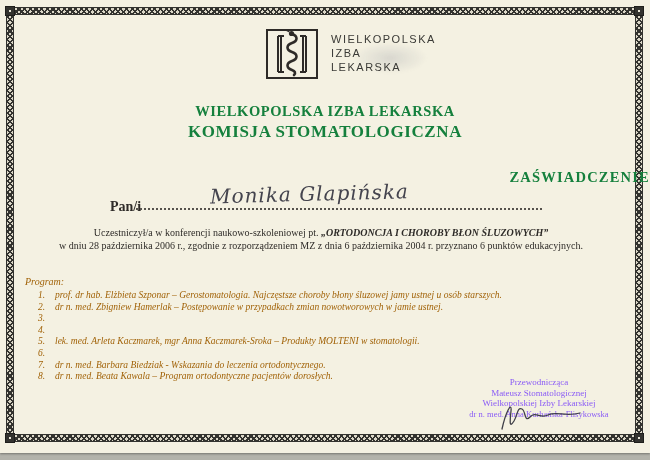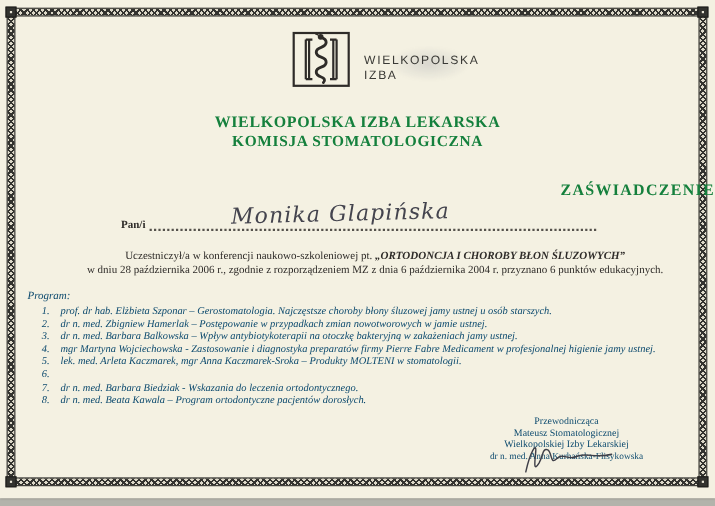--- a/index.html
+++ b/index.html
@@ -36,54 +36,54 @@
   .corner::after {
     content:""; position:absolute; left:3px; top:3px; width:2px; height:2px; background:#e8e5d6;
   }
   .corner.tl { left:5px; top:6px; } .corner.tr { right:6px; top:6px; }
   .corner.bl { left:5px; bottom:10px; } .corner.br { right:6px; bottom:10px; }
 
   
   .logo { position:absolute; left:265px; top:28px; display:flex; align-items:flex-start; }
   .emblem { width:54px; height:52px; }
   .logo-text {
-    margin-left:12px; margin-top:20px;
+    margin-left:12px; margin-top:4px;
     font-family:"Liberation Sans", sans-serif;
     font-size:11px; line-height:14px; letter-spacing:1.5px; color:#3a3a36;
   }
   .stamp-smudge {
     position:absolute; left:352px; top:42px; width:76px; height:32px;
     background:radial-gradient(ellipse at center, rgba(120,125,140,.22), rgba(120,125,140,0) 70%);
     filter:blur(1px);
   }
 
   .titles { position:absolute; left:0; top:103px; width:650px; text-align:center; color:#15803d; }
   .org-title { font-size:14.5px; font-weight:600; letter-spacing:.6px; }
-  .commission-title { font-size:14px; font-weight:600; letter-spacing:.6px; margin-top:2px; }
+  .commission-title { font-size:17px; font-weight:600; letter-spacing:.6px; margin-top:2px; }
   .doc-title { font-size:14.5px; font-weight:700; letter-spacing:1.2px; margin-top:27px;text-align:right; }
 
   .recipient { position:absolute; left:110px; top:193px; width:432px; }
-  .pan-label { font-size:10px; font-weight:700; color:#2e2b28; position:absolute; left:0; top:6px; }
+  .pan-label { font-size:14px; font-weight:700; color:#2e2b28; position:absolute; left:0; top:6px; }
   .dotline { position:absolute; left:26px; top:0; width:406px; height:17px; border-bottom:2px dotted #55524c; }
   .handwritten-name {
     position:absolute; left:100px; top:-12px; width:260px;
     font-family:"DejaVu Serif", serif; font-style:italic;
     font-size:20px; color:#44444e; transform:rotate(-1.5deg);
     letter-spacing:1px; white-space:nowrap;
   }
 
-  .statement { position:absolute; left:46px; top:226px; width:590px; text-align:center; font-size:10px; color:#2e2b28; line-height:13px; }
+  .statement { position:absolute; left:26px; top:226px; width:590px; text-align:center; font-size:10px; color:#2e2b28; line-height:13px; }
   .conf-title { font-weight:700; font-style:italic; }
 
-  .program { position:absolute; left:25px; top:264px; width:615px; color:#0c4a6e;font-family:Liberation Serif, serif; }
+  .program { position:absolute; left:25px; top:276px; width:615px; color:#a16207;font-family:Liberation Serif, serif; }
   .program-heading { font-style:italic; font-size:10px; margin-bottom:3px; }
   .program-item { display:flex; font-style:italic; font-size:9.5px; line-height:11.6px; white-space:nowrap; }
   .program-item .num { width:17px; margin-left:13px; text-align:left; }
 
-  .sig-block { position:absolute; left:424px; top:377px; width:182px; text-align:center; color:#0c4a6e; }
+  .sig-block { position:absolute; left:448px; top:377px; width:182px; text-align:center; color:#8b5cf6; }
   .sig-role { font-size:9px; line-height:10.5px; }
   .sig-name { font-size:8.5px; white-space:nowrap; }
   .sig-squiggle { position:absolute; left:48px; top:22px; }
 
   [data-name] { }
 </style>
 </head>
 <body data-name="certificate-scan">
 
 <div class="paper" data-name="certificate-paper">
@@ -107,20 +107,21 @@
 
       <path d="M41 8 h-6 M41 8 v36 M41 44 h-6 M38 8 v36" fill="none" stroke="#2e2b28" stroke-width="2"></path>
 
       <path d="M27 6 C 33 8, 33 13, 27 15 C 21 17, 21 22, 27 24 C 33 26, 33 31, 27 33 C 21 35, 21 40, 27 42 C 30 43, 31 45, 29 47" fill="none" stroke="#2e2b28" stroke-width="2.6" stroke-linecap="round"></path>
       <circle cx="26.5" cy="5.5" r="2.6" fill="#2e2b28"></circle>
       <path d="M24.5 4 l-3 -1.5" stroke="#2e2b28" stroke-width="1.2"></path>
     </svg>
     <div class="logo-text" data-name="logo-text">
       <div data-name="logo-line1">WIELKOPOLSKA</div>
       <div data-name="logo-line2">IZBA</div>
+      <div data-name="logo-line3">LEKARSKA</div>
     </div>
   </div>
 
   <div class="titles" data-name="title-block">
     <div class="org-title" data-name="organization-title">WIELKOPOLSKA IZBA LEKARSKA</div>
     <div class="commission-title" data-name="commission-title">KOMISJA STOMATOLOGICZNA</div>
     <div class="doc-title" data-name="document-title">ZAŚWIADCZENIE</div>
   </div>
 
   <div class="recipient" data-name="recipient-line">
@@ -139,25 +140,23 @@
     <div class="program-item" data-name="program-item">
       <span class="num" data-name="program-item-number">1.</span>
       <span class="txt" data-name="program-item-text">prof. dr hab. Elżbieta Szponar – Gerostomatologia. Najczęstsze choroby błony śluzowej jamy ustnej u osób starszych.</span>
     </div>
     <div class="program-item" data-name="program-item">
       <span class="num" data-name="program-item-number">2.</span>
       <span class="txt" data-name="program-item-text">dr n. med. Zbigniew Hamerlak – Postępowanie w przypadkach zmian nowotworowych w jamie ustnej.</span>
     </div>
     <div class="program-item" data-name="program-item">
       <span class="num" data-name="program-item-number">3.</span>
-      <span class="txt" data-name="program-item-text">dr n. med. Barbara Balkowska – Wpływ antybiotykoterapii na otoczkę bakteryjną w zakażeniach jamy ustnej.</span>
     </div>
     <div class="program-item" data-name="program-item">
       <span class="num" data-name="program-item-number">4.</span>
-      <span class="txt" data-name="program-item-text">mgr Martyna Wojciechowska - Zastosowanie i diagnostyka preparatów firmy Pierre Fabre Medicament w profesjonalnej higienie jamy ustnej.</span>
     </div>
     <div class="program-item" data-name="program-item">
       <span class="num" data-name="program-item-number">5.</span>
       <span class="txt" data-name="program-item-text">lek. med. Arleta Kaczmarek, mgr Anna Kaczmarek-Sroka – Produkty MOLTENI w stomatologii.</span>
     </div>
     <div class="program-item" data-name="program-item">
       <span class="num" data-name="program-item-number">6.</span>
     </div>
     <div class="program-item" data-name="program-item">
       <span class="num" data-name="program-item-number">7.</span>

